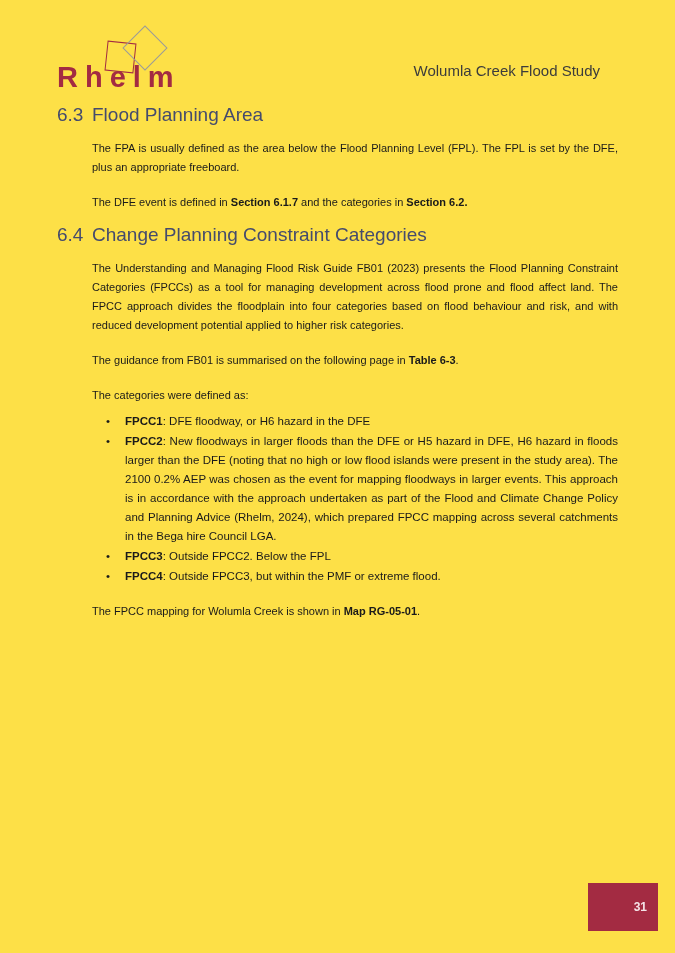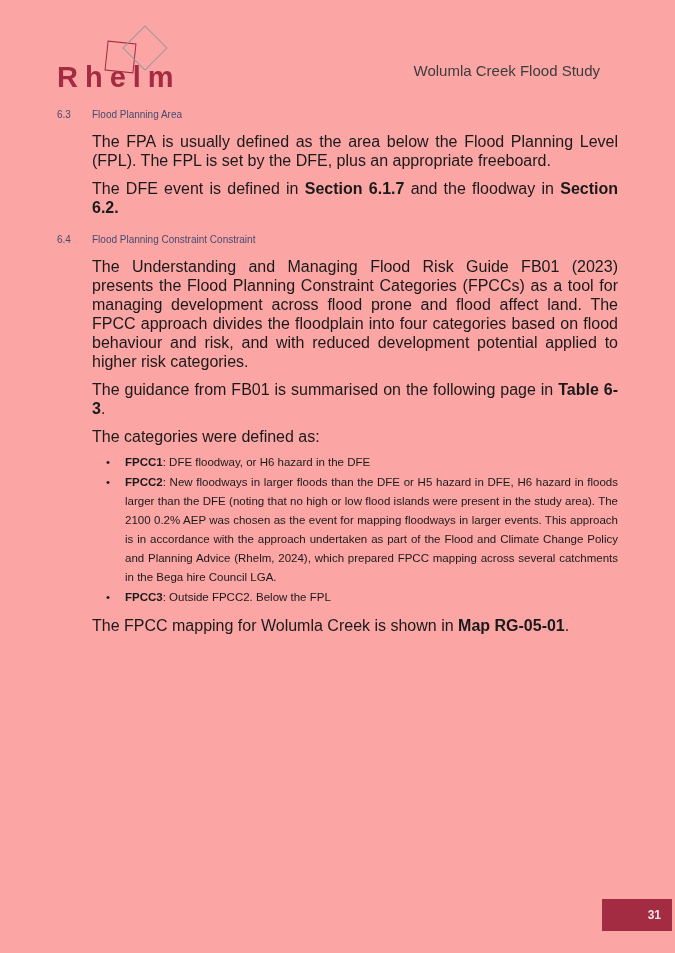--- a/index.html
+++ b/index.html
@@ -1,20 +1,20 @@
 <!DOCTYPE html>
 <html><head>
 <meta charset="utf-8">
 <style>
   html, body { margin:0; padding:0; background:#e8e8e8; }
   .page {
     position:relative;
     width:675px; height:953px;
     margin:0 auto;
-    background:#fca5a5;
+    background:#fde047;
     font-family:"Liberation Sans", sans-serif;
     color:#1a1a1a;
     overflow:hidden;
   }
 
   
   .logo { position:absolute; left:57px; top:34px; width:170px; height:58px; }
   .logo-square {
     position:absolute; left:49px; top:8px; width:27px; height:28px;
     border:1.5px solid #a32b42; transform:rotate(6deg); z-index:1;
@@ -31,46 +31,46 @@
   .doc-title {
     position:absolute; right:75px; top:62px;
     font-size:15px; color:#3c3c3c;
   }
 
   
   .content { position:absolute; top:106px; left:57px; width:561px; }
 
   .sec-heading {
     display:flex; margin:14px 0 8px 0;
-    font-size:10px; font-weight:normal; color:#454b6d;
+    font-size:19px; font-weight:normal; color:#454b6d;
     line-height:17px;
   }
   .sec-heading:first-child { margin-top:0; }
   .sec-num { width:35px; flex:0 0 35px; }
 
   .para {
-    margin:9px 0 7px 0; padding-left:35px;
-    font-size:16px; line-height:19px; text-align:justify;
+    margin:16px 0 7px 0; padding-left:35px;
+    font-size:11px; line-height:19px; text-align:justify;
   }
   .bullets { margin:0 0 7px 0; padding:0 0 0 35px; list-style:none; }
   .bullets li {
     position:relative; padding-left:33px; margin:0 0 1px 0;
     font-size:11.5px; line-height:19px; text-align:justify;
   }
   .bullets li::before {
     content:"\2022";
     position:absolute; left:14px; top:0;
   }
   .b { font-weight:bold; }
   .i { }
 
   
   .page-num-box {
-    position:absolute; right:3px; bottom:22px;
-    width:70px; height:32px; background:#a32b42;
+    position:absolute; right:17px; bottom:22px;
+    width:70px; height:48px; background:#a32b42;
     display:flex; align-items:center; justify-content:flex-end;
     padding-right:11px; box-sizing:border-box;
   }
   .page-num { color:#f5e4e8; font-size:12px; font-weight:bold; }
 </style>
 </head>
 <body>
 
 <div class="page">
 
@@ -81,34 +81,35 @@
   </div>
   <div class="doc-title">Wolumla Creek Flood Study</div>
 
   <div class="content">
 
     <h2 class="sec-heading">
       <span class="sec-num">6.3</span>
       <span>Flood Planning Area</span>
     </h2>
     <p class="para"><span>The FPA is usually defined as the area below the Flood Planning Level (FPL). The FPL is set by the DFE, plus an appropriate freeboard.</span></p>
-    <p class="para"><span>The DFE event is defined in </span><span class="b">Section 6.1.7</span><span> and the floodway in </span><span class="b">Section 6.2.</span></p>
+    <p class="para"><span>The DFE event is defined in </span><span class="b">Section 6.1.7</span><span> and the categories in </span><span class="b">Section 6.2.</span></p>
 
     <h2 class="sec-heading">
       <span class="sec-num">6.4</span>
-      <span>Flood Planning Constraint Constraint</span>
+      <span>Change Planning Constraint Categories</span>
     </h2>
     <p class="para"><span>The </span><span class="i">Understanding and Managing Flood Risk Guide FB01 (2023)</span><span> presents the Flood Planning Constraint Categories (FPCCs) as a tool for managing development across flood prone and flood affect land.  The FPCC approach divides the floodplain into four categories based on flood behaviour and risk, and with reduced development potential applied to higher risk categories.</span></p>
     <p class="para"><span>The guidance from FB01 is summarised on the following page in </span><span class="b">Table 6-3</span><span>.</span></p>
     <p class="para"><span>The categories were defined as:</span></p>
 
     <ul class="bullets">
       <li><span class="b">FPCC1</span><span>: DFE floodway, or H6 hazard in the DFE</span></li>
       <li><span class="b">FPCC2</span><span>: New floodways in larger floods than the DFE or H5 hazard in DFE, H6 hazard in floods larger than the DFE (noting that no high or low flood islands were present in the study area).  The 2100 0.2% AEP was chosen as the event for mapping floodways in larger events.  This approach is in accordance with the approach undertaken as part of the </span><span class="i">Flood and Climate Change Policy and Planning Advice</span><span> (Rhelm, 2024), which prepared FPCC mapping across several catchments in the Bega hire Council LGA.</span></li>
       <li><span class="b">FPCC3</span><span>: Outside FPCC2. Below the FPL</span></li>
+      <li><span class="b">FPCC4</span><span>: Outside FPCC3, but within the PMF or extreme flood.</span></li>
     </ul>
 
     <p class="para"><span>The FPCC mapping for Wolumla Creek is shown in </span><span class="b">Map RG-05-01</span><span>.</span></p>
   </div>
 
   <div class="page-num-box">
     <span class="page-num">31</span>
   </div>
 
 </div>

